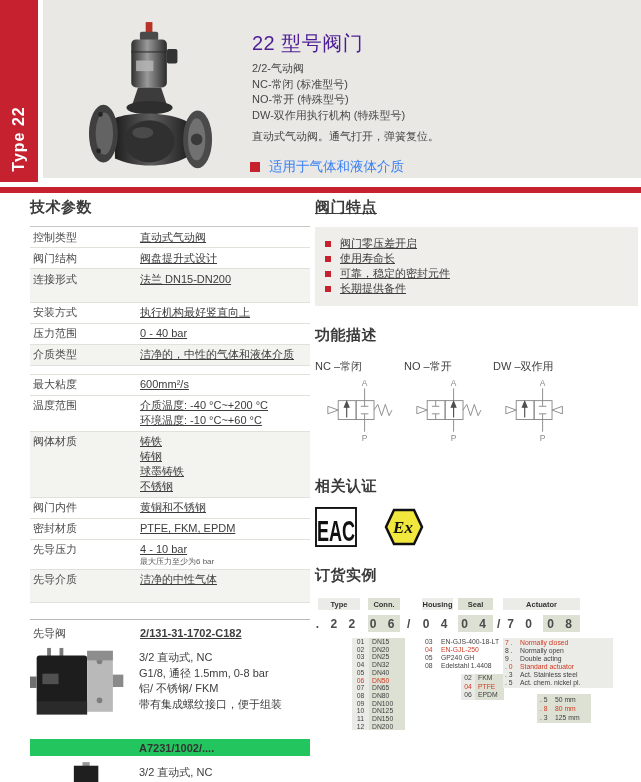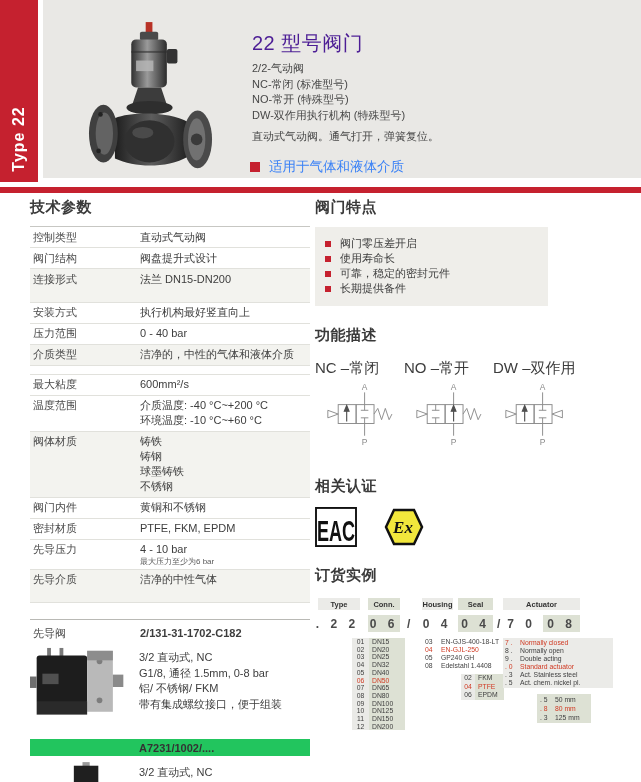--- a/index.html
+++ b/index.html
@@ -24,43 +24,43 @@
   h2{font-size:15px;font-weight:600;color:#3a3a3a;margin:0;letter-spacing:.5px;}
 
   
   .left-col{left:30px;top:198px;width:280px;}
   .tech-rows{margin-top:9px;border-top:1px solid #c7c7c3;}
   .t-row{display:flex;border-bottom:1px solid #e1e1dc;padding:2.5px 0 2.5px 3px;}
   .t-row.shaded{background:#f3f3ef;}
   .t-row.tall{padding-bottom:15px;}
   .t-row.gap-top{margin-top:8px;border-top:1px solid #e1e1dc;}
   .t-label{width:107px;flex:none;font-size:11px;line-height:15px;color:#4a4a4a;}
-  .t-value{font-size:11px;line-height:15px;color:#3d3d3d;white-space:pre-line;}
+  .t-value{font-size:11px;line-height:15px;color:#3d3d3d;white-space:pre-line;text-decoration:underline;}
   .t-note{font-size:8px;line-height:9px;color:#5a5a5a;}
 
   
   .pilot-head{display:flex;border-top:1px solid #b9b9b5;margin-top:16px;padding:6px 0 4px 3px;}
   .pilot-head .t-label{font-size:11px;}
   .pilot-head .t-value{font-weight:bold;}
   .pilot-block{display:flex;margin-top:2px;}
   .pilot-photo{flex:none;}
   .p-lines{margin-left:9px;font-size:11px;line-height:15.5px;color:#3d3d3d;padding-top:3px;}
   .band{background:#22c55e;height:17px;margin:8px 0 6px;display:flex;align-items:center;}
   .band b{margin-left:109px;font-size:11px;color:#333;}
 
   
-  .feat{left:315px;top:198px;width:233px;}
+  .feat{left:315px;top:198px;width:323px;text-decoration:underline;}
   .feat-box{margin-top:10px;background:#efeeea;padding:9px 10px 10px 10px;}
   .feat-item{display:flex;align-items:center;font-size:11px;line-height:15px;color:#3d3d3d;}
   .feat-item .sq{width:6px;height:6px;background:#c5212f;margin-right:9px;flex:none;}
 
   .func{left:315px;top:326px;width:300px;}
   .sym-row{display:flex;margin-top:14px;}
   .sym{width:89px;margin-right:0;}
-  .sym-label{font-size:15px;color:#3d3d3d;margin-bottom:2px;}
+  .sym-label{font-size:11px;color:#3d3d3d;margin-bottom:2px;}
   .sym svg{display:block;margin-top:4px;}
   .sym svg text{font-size:9px;fill:#8a8a8a;}
 
   .certs{left:315px;top:477px;width:200px;}
   .cert-row{display:flex;align-items:center;margin-top:11px;}
   .eac{width:42px;height:40px;}
   .exm{margin-left:22px;}
 
   .order{left:315px;top:566px;width:320px;}
   .order-table{position:absolute;left:315px;top:598px;width:326px;height:160px;font-size:6.8px;}

